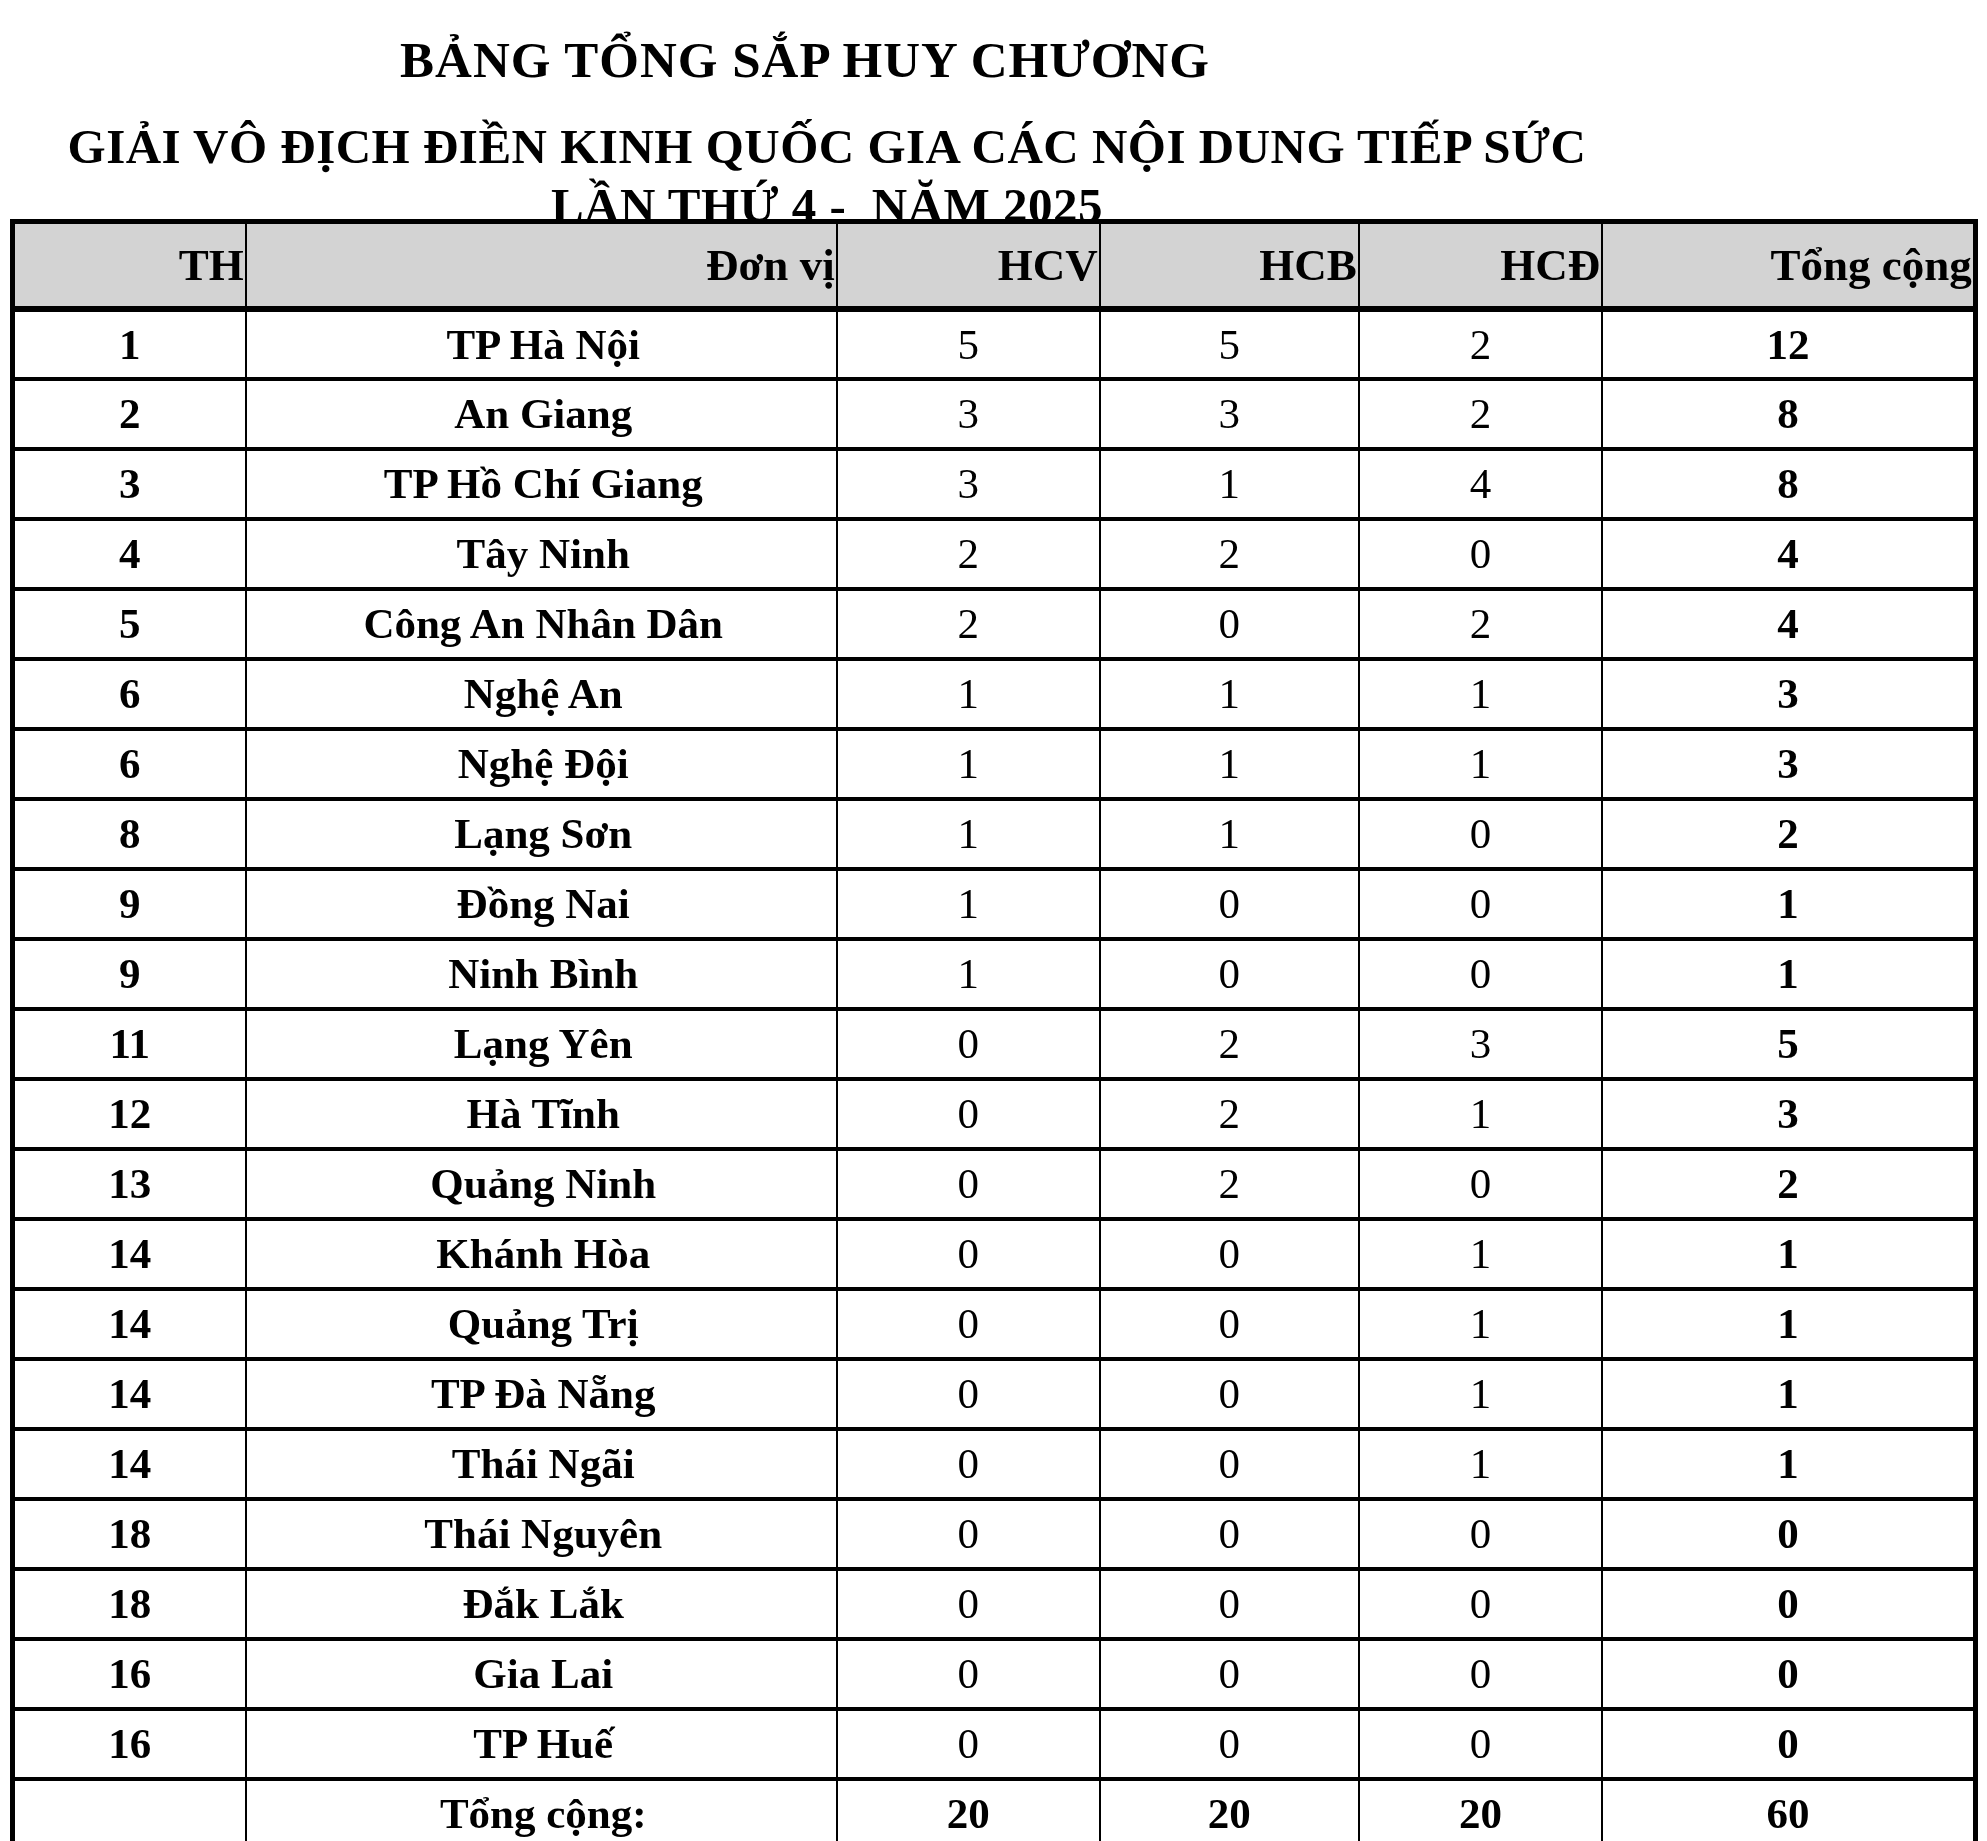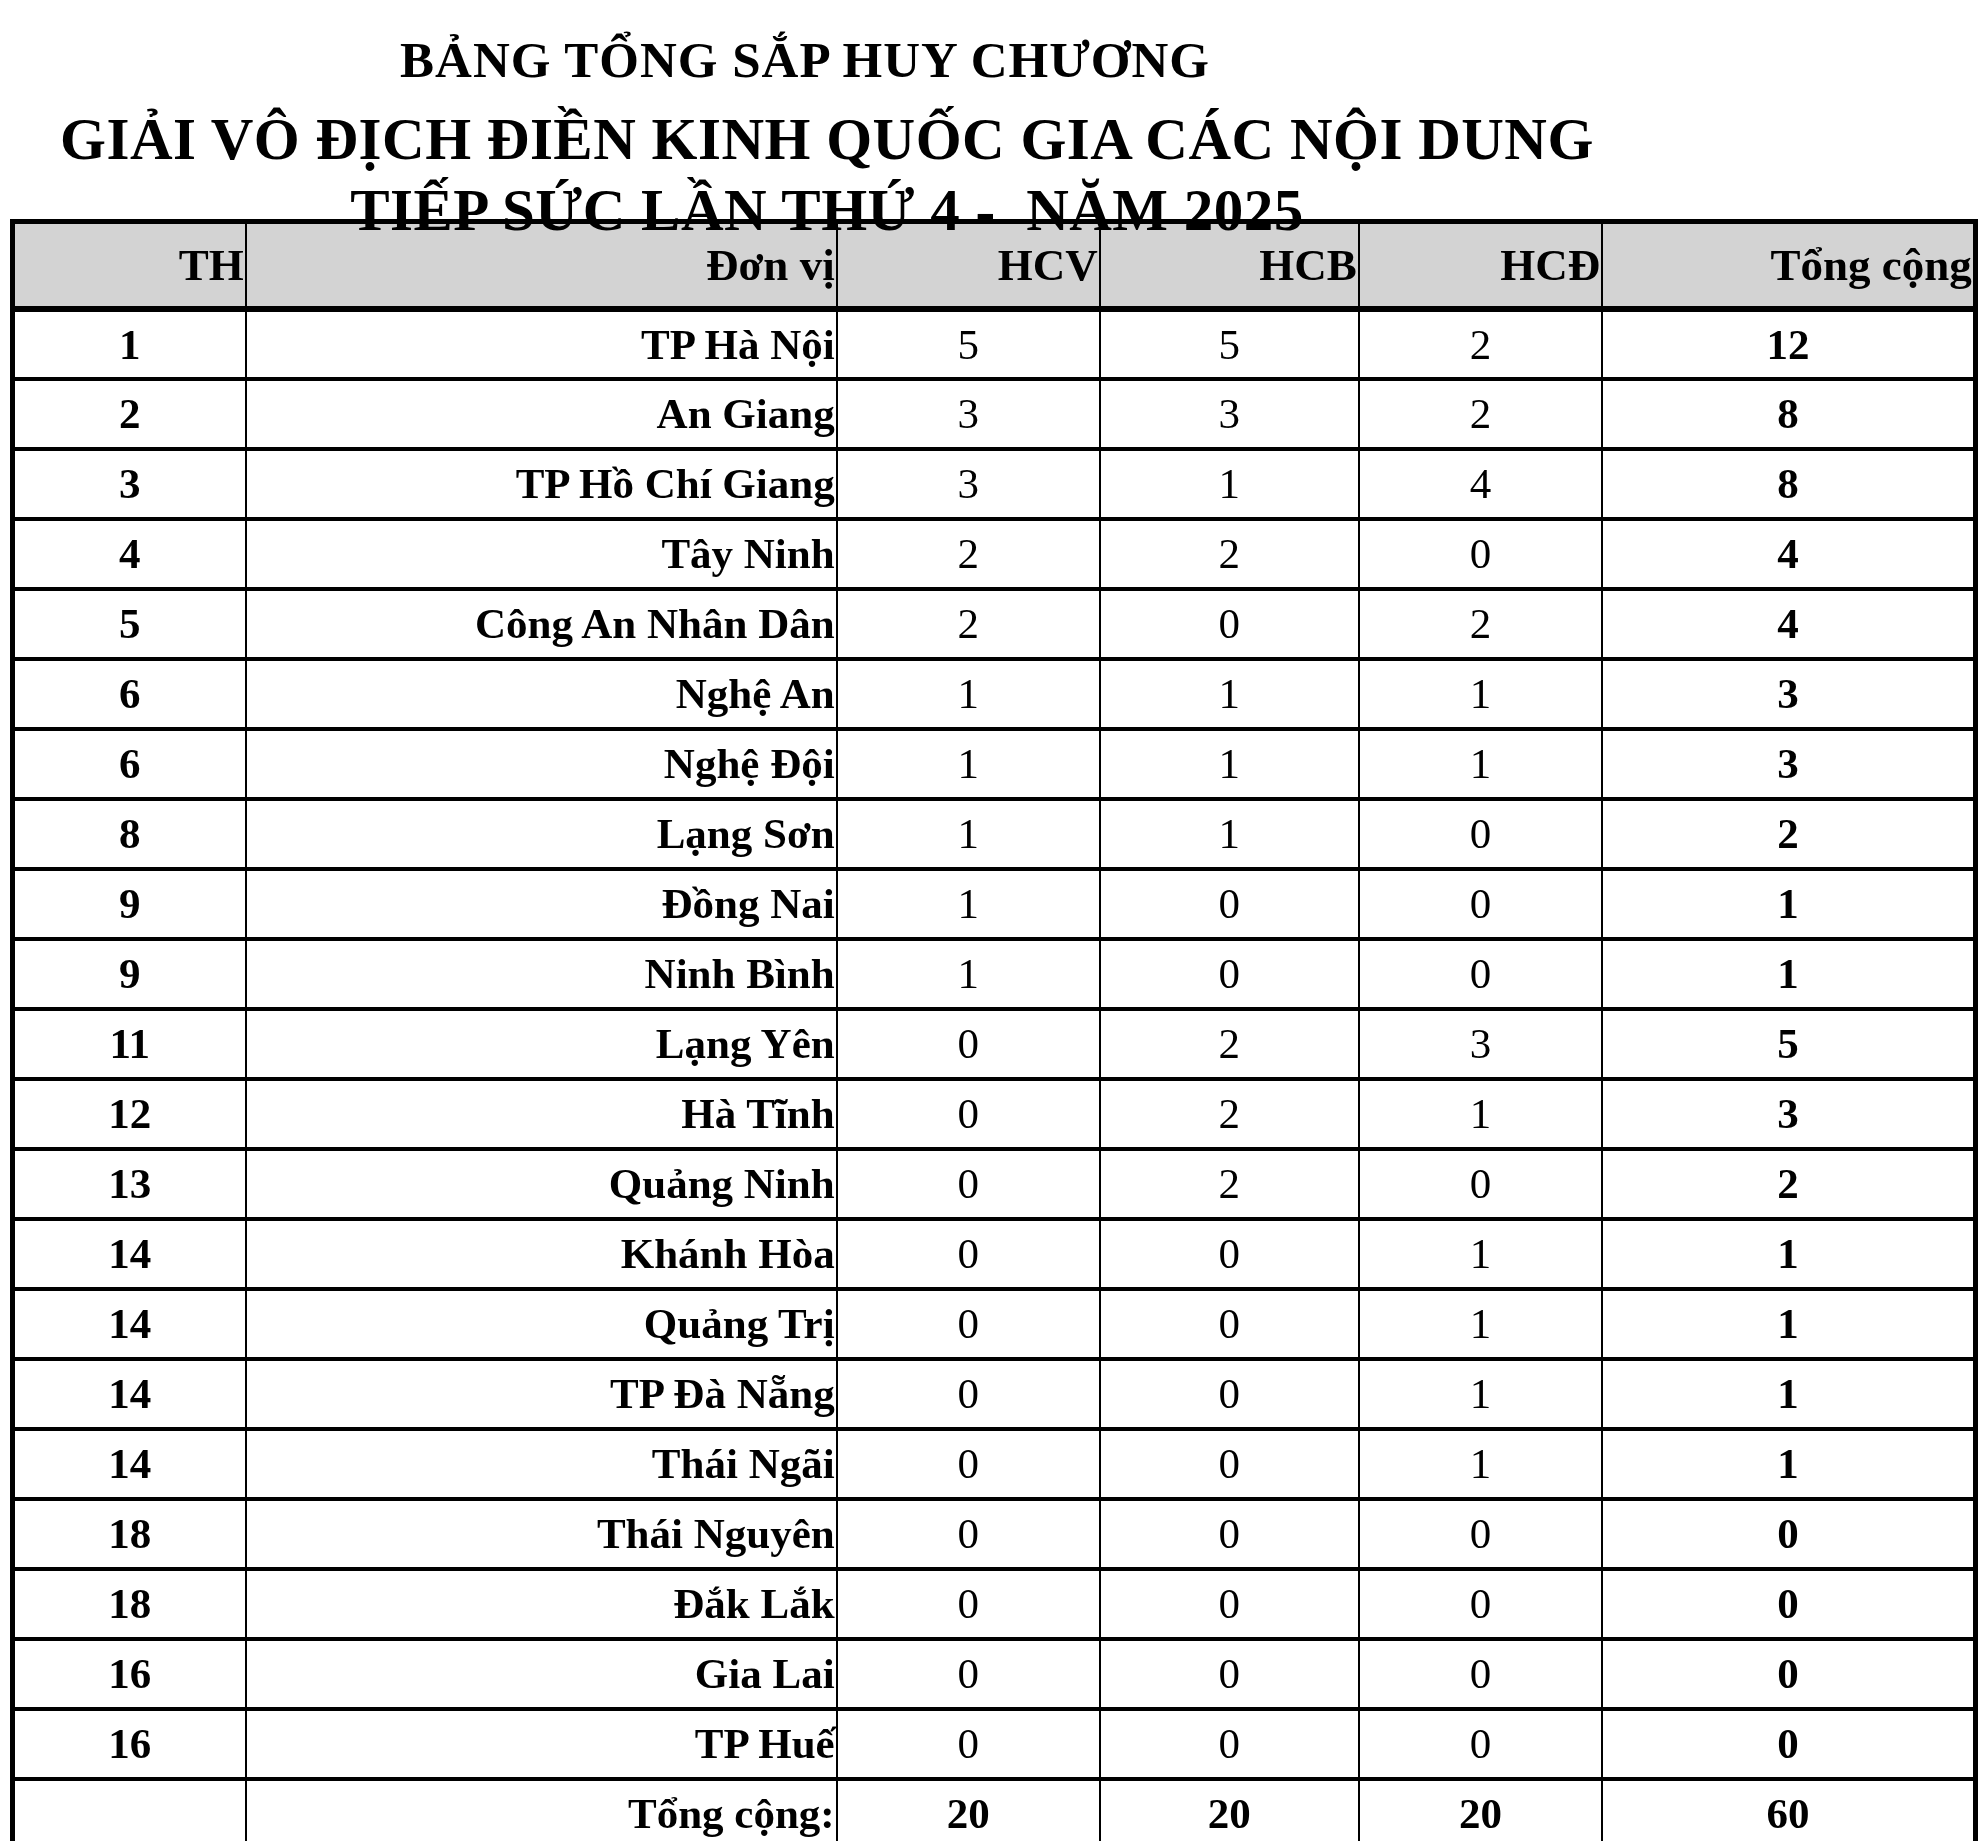--- a/index.html
+++ b/index.html
@@ -22,25 +22,25 @@
     height: 190px;
     text-align: center;
   }
   .title {
     font-size: 51px;
     font-weight: bold;
     letter-spacing: 1px;
     line-height: 1.25;
   }
   .subtitle {
-    font-size: 59px;
+    font-size: 49px;
     font-weight: bold;
     letter-spacing: 0.5px;
     line-height: 1.2;
-    margin-top: 11px;
+    margin-top: 25px;
     white-space: pre-wrap;
     padding-left: 44px;
   }
   table.medal-table {
     border-collapse: collapse;
     table-layout: fixed;
     width: 1968px;
     margin: 0 9.7px;
     border: 5.8px solid #000000;
   }
@@ -67,21 +67,21 @@
     line-height: 1;
   }
   .col-rank   { width: 11.9%; }
   .col-unit   { width: 30.1%; }
   .col-gold   { width: 13.4%; }
   .col-silver { width: 13.2%; }
   .col-bronze { width: 12.4%; }
   .col-total  { width: 19.0%; }
 
   .c-rank   { text-align: center; font-weight: bold; }
-  .c-unit   { text-align: right; font-weight: bold; padding-left: 5px; }
+  .c-unit   { text-align: center; font-weight: bold; padding-left: 5px; }
   .c-gold, .c-silver, .c-bronze { text-align: center; font-weight: normal; }
   .c-total  { text-align: center; font-weight: bold; }
 
   tr.footer-row td { font-weight: bold; }
   tr.footer-row .c-unit { font-weight: bold; }
 </style>
 </head>
 <body>
 
 <div class="page">

